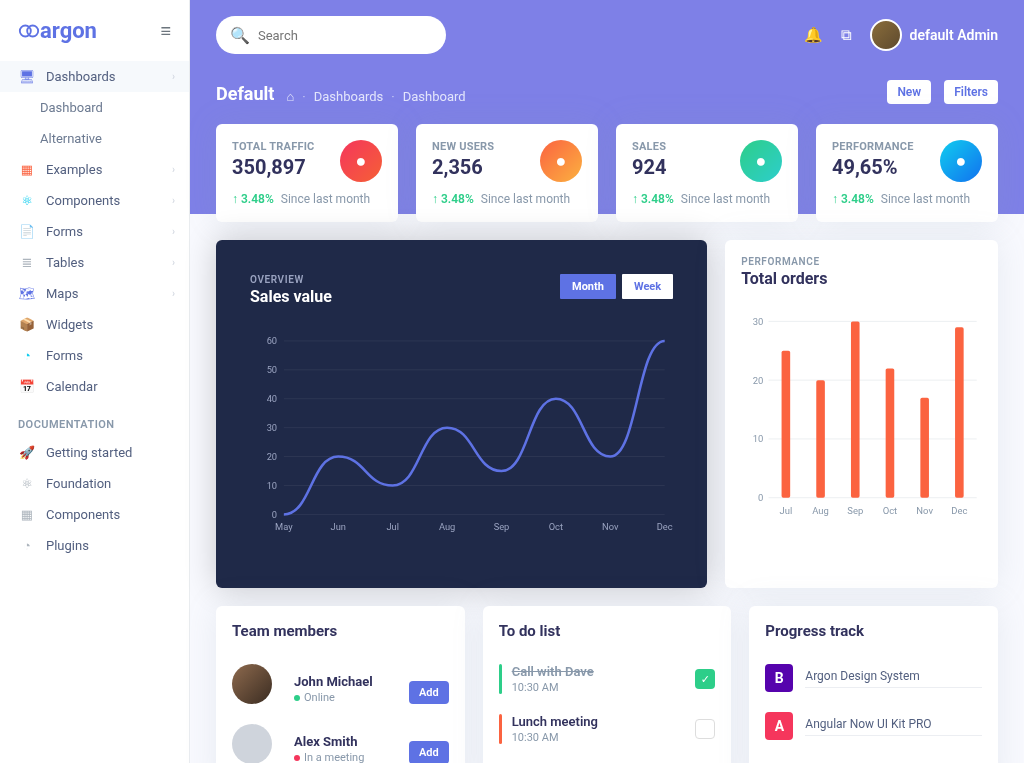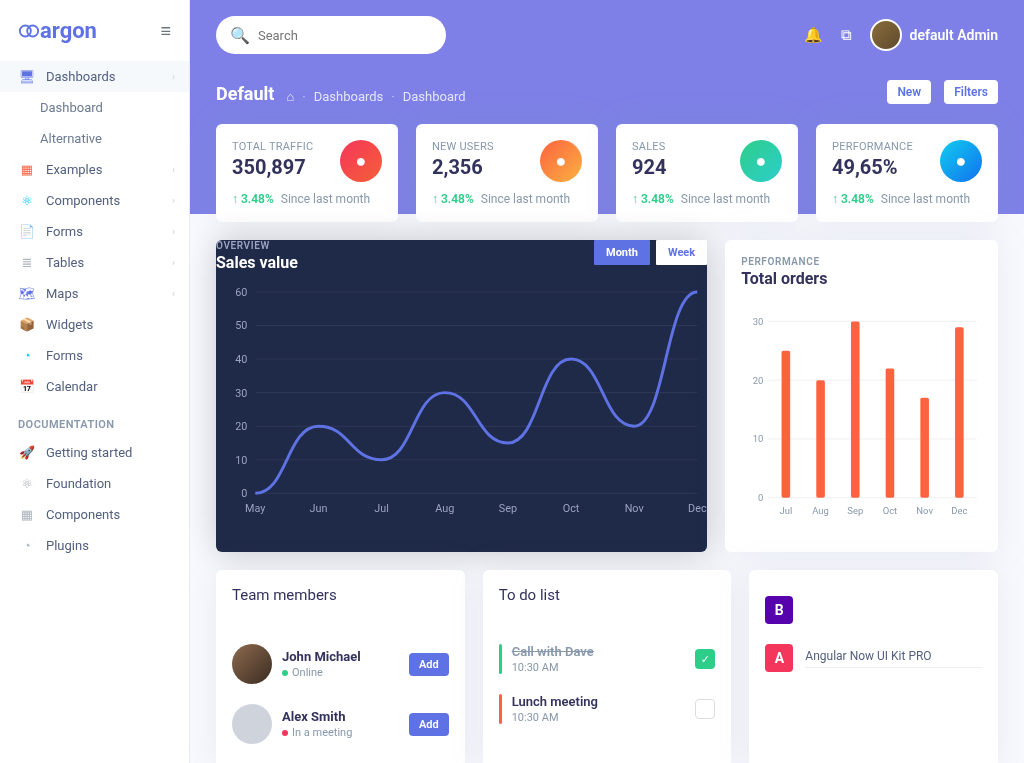--- a/index.html
+++ b/index.html
@@ -34,52 +34,52 @@
 .titlebar h1{font-size:18px;font-weight:700}
 .crumbs{display:flex;align-items:center;gap:8px;font-size:13px;color:#e3e5fc}
 .crumbs .sep{color:#c6c9f4}
 .tb-actions{margin-left:auto;display:flex;gap:13px}
 .btn-sm{background:#fff;color:#5e72e4;border:none;border-radius:4px;padding:5px 10px;font-size:12px;font-weight:600;cursor:pointer}
 
 .content{padding:0 26px 26px;margin-top:-90px}
 .stats{display:grid;grid-template-columns:repeat(4,1fr);gap:18px;margin-bottom:18px}
 .card{background:#fff;border-radius:6px;box-shadow:0 0 2rem rgba(136,152,170,.15);padding:16px}
 .stat{display:flex;justify-content:space-between;align-items:flex-start}
-.stat-label{font-size:11px;color:#8898aa;font-weight:400;letter-spacing:.02em}
+.stat-label{font-size:11px;color:#8898aa;font-weight:700;letter-spacing:.02em}
 .stat-value{font-size:20px;font-weight:700;color:#32325d;margin-top:2px}
 .stat-icon{width:42px;height:42px;border-radius:50%;display:flex;align-items:center;justify-content:center;color:#fff;font-size:18px}
 .grad-red{background:linear-gradient(135deg,#f5365c,#f56036)}
 .grad-orange{background:linear-gradient(135deg,#fb6340,#fbb140)}
 .grad-green{background:linear-gradient(135deg,#2dce89,#2dcecc)}
 .grad-blue{background:linear-gradient(135deg,#11cdef,#1171ef)}
 .delta{margin-top:10px;font-size:12px;color:#8898aa}
 .delta .up{color:#2dce89;font-weight:600;margin-right:4px}
 
 .row2{display:grid;grid-template-columns:1.8fr 1fr;gap:18px;margin-bottom:18px}
-.card-dark{background:#1f2948;border-radius:6px;box-shadow:0 0 2rem rgba(0,0,0,.2);padding:0;color:#fff}
+.card-dark{background:#1f2948;border-radius:6px;box-shadow:0 0 2rem rgba(0,0,0,.2);padding:34px;color:#fff}
 .chart-head{display:flex;align-items:flex-start;justify-content:space-between;margin-bottom:8px}
 .chart-pre{font-size:10px;color:#9aa3c0;letter-spacing:.06em;font-weight:600}
 .chart-title{font-size:16px;font-weight:700;margin-top:2px}
 .toggle{display:flex;gap:6px}
 .tg{font-size:11px;border:none;border-radius:1px;padding:6px 12px;font-weight:700;cursor:pointer}
 .tg-on{background:#5e72e4;color:#fff}
 .tg-off{background:#fff;color:#5e72e4}
 .dark .chart-title{color:#fff}
 .light .chart-pre{color:#8898aa}
 .light .chart-title{color:#32325d}
 .chart-body{height:240px;position:relative;margin-top:4px}
 .chart-body svg{width:100%;height:100%}
 .axis text{font-size:11px;fill:#8898aa}
 .card-dark .axis text{fill:#9aa3c0}
 .grid line{stroke:rgba(255,255,255,.08)}
 .light .grid line{stroke:#e9ecef}
 
 .row3{display:grid;grid-template-columns:1fr 1fr 1fr;gap:18px}
-.card h3{font-size:15px;font-weight:400;color:#32325d;margin-bottom:30px}
-.member{display:flex;align-items:center;gap:10px;padding:10px 0}
+.card h3{font-size:15px;font-weight:700;color:#32325d;margin-bottom:14px}
+.member{display:flex;align-items:flex-end;gap:22px;padding:10px 0}
 .member .mav{width:40px;height:40px;border-radius:50%;background:#cfd4dc;background-size:cover}
 .mav.jm{background:linear-gradient(135deg,#8e6a4e,#3a2c21)}
 .member .mname{font-weight:700;font-size:13px;color:#32325d}
 .member .mstat{font-size:11px;margin-top:2px;color:#8898aa;display:flex;align-items:center;gap:4px}
 .dot{width:6px;height:6px;border-radius:50%;display:inline-block}
 .dot.green{background:#2dce89}.dot.red{background:#f5365c}
 .member .add{margin-left:auto;background:#5e72e4;color:#fff;border:none;border-radius:4px;padding:5px 10px;font-size:11px;font-weight:600;cursor:pointer}
 .todo{display:flex;align-items:center;gap:10px;padding:10px 0}
 .todo .bar{width:3px;align-self:stretch;border-radius:2px}
 .bar.green{background:#2dce89}.bar.orange{background:#fb6340}
@@ -373,23 +373,25 @@
                 <div class="bar orange"></div>
                 <div>
                   <div class="ttl">Lunch meeting</div>
                   <div class="time">10:30 AM</div>
                 </div>
                 <div class="check off"></div>
               </div>
             </div>
         </div>
         <div class="card">
+          <h3>Progress track</h3>
           <div id="progress">
               <div class="track">
                 <div class="tl" style="background:#5603ad">B</div>
+                <div class="tname">Argon Design System</div>
               </div>
               <div class="track">
                 <div class="tl" style="background:#f5365c">A</div>
                 <div class="tname">Angular Now UI Kit PRO</div>
               </div>
             </div>
         </div>
       </div>
     </div>
   </div>

